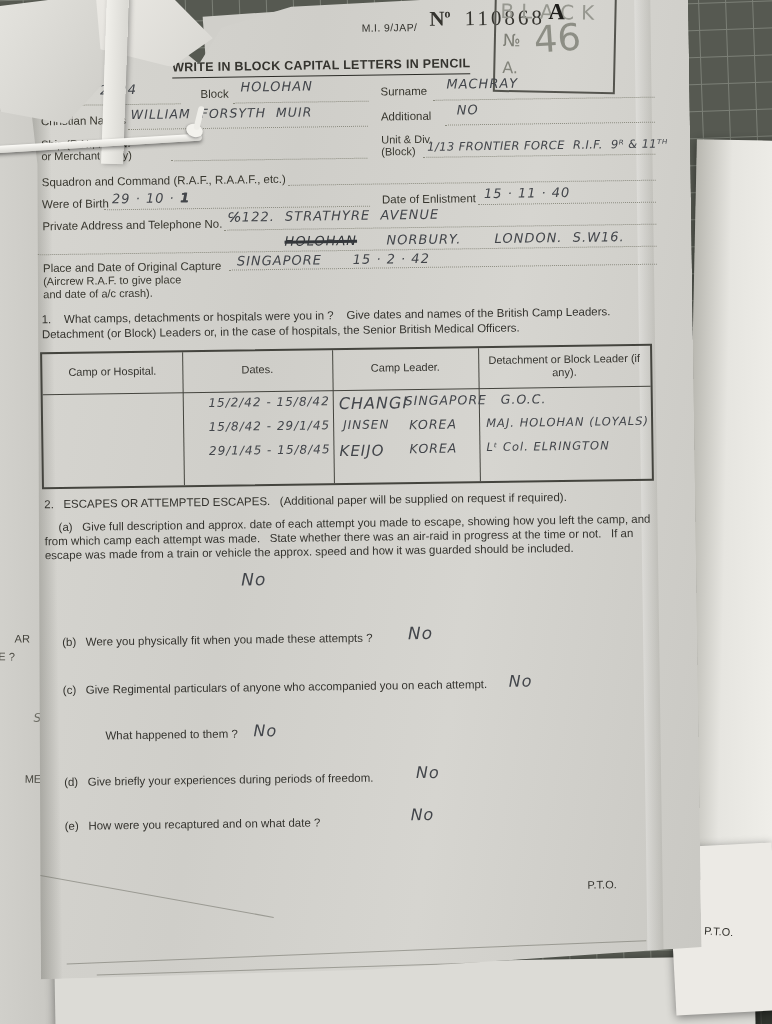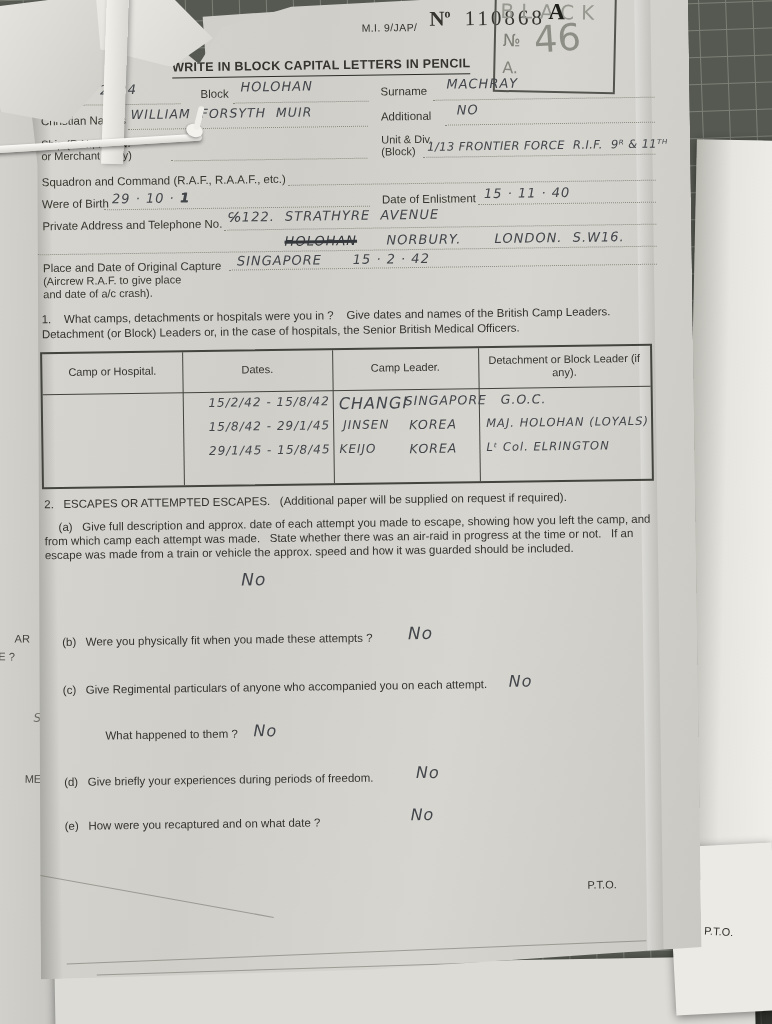--- a/index.html
+++ b/index.html
@@ -142,21 +142,21 @@
     <div class="hw" style="left:296px;top:44px;font-size:16px;">CHANGI</div>
     <div class="hw" style="left:362px;top:44px;font-size:12.5px;">SINGAPORE</div>
     <div class="hw" style="left:458px;top:44px;font-size:12.5px;">G.O.C.</div>
 
     <div class="hw" style="left:148px;top:68px;width:139px;text-align:right;font-size:12px;">15/8/42 - 29/1/45</div>
     <div class="hw" style="left:300px;top:68px;font-size:12px;">JINSEN</div>
     <div class="hw" style="left:366px;top:68px;font-size:12.5px;">KOREA</div>
     <div class="hw" style="left:443px;top:68px;font-size:11.5px;">MAJ. HOLOHAN (LOYALS)</div>
 
     <div class="hw" style="left:148px;top:92px;width:139px;text-align:right;font-size:12px;">29/1/45 - 15/8/45</div>
-    <div class="hw" style="left:296px;top:92px;font-size:12px;">KEIJO</div>
+    <div class="hw" style="left:296px;top:92px;font-size:15px;">KEIJO</div>
     <div class="hw" style="left:366px;top:92px;font-size:12.5px;">KOREA</div>
     <div class="hw" style="left:443px;top:92px;font-size:11.5px;">Lᵗ Col. ELRINGTON</div>
   </div>
 
   <div class="print" style="left:44px;top:494px;width:628px;font-size:11.5px;">2.   ESCAPES OR ATTEMPTED ESCAPES.   (Additional paper will be supplied on request if required).</div>
   <div class="print" style="left:44px;top:516px;width:628px;font-size:11.5px;line-height:14px;text-indent:14px;">(a)   Give full description and approx. date of each attempt you made to escape, showing how you left the camp, and from which camp each attempt was made.   State whether there was an air-raid in progress at the time or not.   If an escape was made from a train or vehicle the approx. speed and how it was guarded should be included.</div>
   <div class="hw" style="left:240px;top:568px;font-size:17px;">No</div>
 
   <div class="print" style="left:60px;top:632px;font-size:11.5px;">(b)   Were you physically fit when you made these attempts ?</div>
   <div class="hw" style="left:406px;top:624px;font-size:17px;">No</div>

